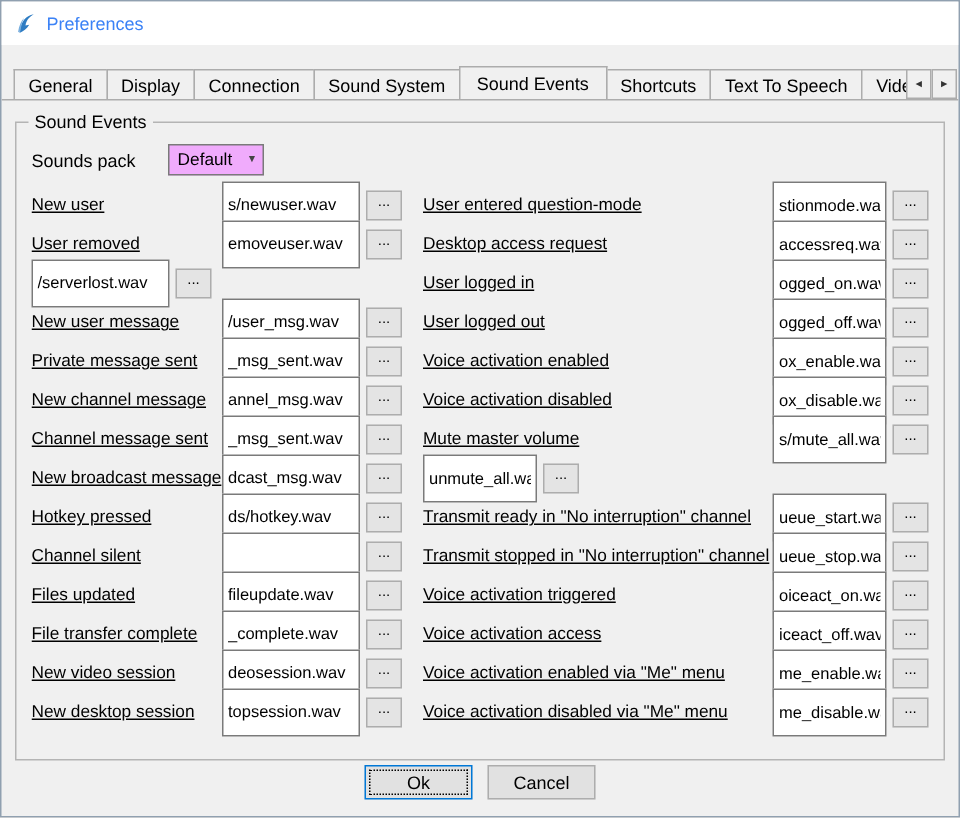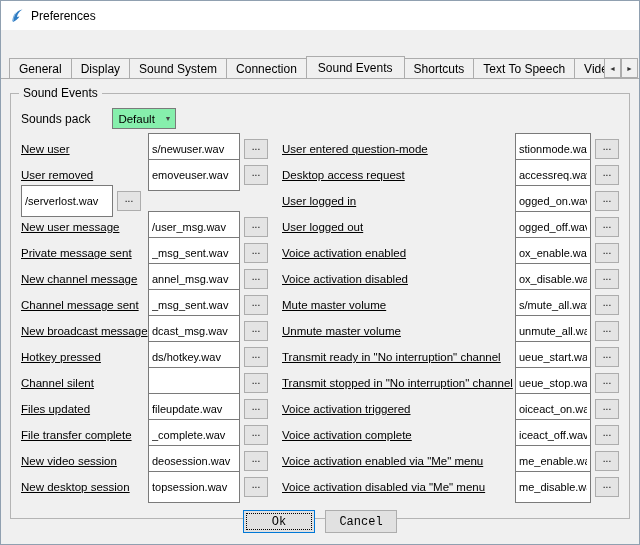--- a/index.html
+++ b/index.html
@@ -11,25 +11,25 @@
     font-family:"Liberation Sans", sans-serif;
     position:relative;
     overflow:hidden;
   }
   .titlebar {
     height:29px; background:#ffffff;
     display:flex; align-items:center; gap:6px;
     padding-left:8px;
   }
   .titlebar .app-icon { width:16px; height:16px; display:inline-block; }
-  .title-text { font-size:12px; color:#000000; }
+  .title-text { font-size:12px; color:#3b82f6; }
 
   .tabbar {
     display:flex; align-items:flex-end;
-    margin-top:26px; padding-left:8px;
+    margin-top:14px; padding-left:8px;
     height:23px; position:relative;
     border-bottom:1px solid #acacac;
     overflow:hidden;
   }
   .tab {
     font-size:12px; color:#000;
     background:#f0f0f0;
     border:1px solid #acacac; border-bottom:none;
     padding:3px 9px;
     margin-right:-1px;
@@ -67,21 +67,21 @@
     position:absolute; top:-8px; left:8px;
     background:#f0f0f0; padding:0 4px;
     font-size:12px; color:#000;
   }
   .soundpack-row {
     display:flex; align-items:center; gap:22px;
     margin:2px 0 10px; font-size:12px;
   }
   .combobox {
     width:64px; height:21px;
-    background:#86efac; border:1px solid #7a7a7a;
+    background:#f0abfc; border:1px solid #7a7a7a;
     display:flex; align-items:center; justify-content:space-between;
     padding:0 4px 0 5px; font-size:11.5px;
   }
   .combo-arrow { font-size:7px; color:#444; }
 
   .rows-wrap { display:flex; }
   .col { display:flex; flex-direction:column; }
   .col-left  { width:247px; }
   .col-right { flex:1; margin-left:14px; }
   .row { display:flex; align-items:center; height:20px; margin-bottom:6px; }
@@ -103,21 +103,21 @@
     font-family:"Liberation Sans", sans-serif;
   }
 
   .footer {
     position:absolute; left:0; right:0; bottom:11px;
     display:flex; justify-content:center; gap:10px;
   }
   .btn {
     min-width:72px; height:23px;
     background:#e1e1e1; border:1px solid #adadad;
-    font-size:12px; font-family:Liberation Mono, monospace;
+    font-size:12px; font-family:Liberation Sans, sans-serif;
   }
   .btn-ok {
     border:1px solid #0078d7;
     outline:1px dotted #000; outline-offset:-4px;
   }
 </style>
 </head>
 <body>
 
 <div class="window">
@@ -128,22 +128,22 @@
         <path d="M4 14 C5 6 8 2.5 13.5 1.5 C10 3.5 8.5 6 8 9 L10.5 8.5 C9 11 6.5 13 4 14 Z" fill="#2e7cc3"></path>
         <path d="M3 13.5 C3.8 9 5 6 7 4 C5.5 7 5 10 4.6 13 Z" fill="#77aede"></path>
       </svg>
     </span>
     <span class="title-text">Preferences</span>
   </div>
 
   <div class="tabbar">
     <div class="tab">General</div>
       <div class="tab">Display</div>
+      <div class="tab">Connection</div>
       <div class="tab">Sound System</div>
-      <div class="tab">Connection</div>
       <div class="tab active">Sound Events</div>
       <div class="tab">Shortcuts</div>
       <div class="tab">Text To Speech</div>
       <div class="tab">Video</div>
       <div class="tab-scroll">
       <button class="tab-arrow">◄</button>
       <button class="tab-arrow">►</button>
     </div>
   </div>
 
@@ -261,41 +261,40 @@
               <span class="row-label">Voice activation disabled</span>
               <input type="text" class="row-input" value="ox_disable.wav" style="">
               <button class="browse-btn">...</button>
             </div>
             <div class="row">
               <span class="row-label">Mute master volume</span>
               <input type="text" class="row-input" value="s/mute_all.wav" style="">
               <button class="browse-btn">...</button>
             </div>
             <div class="row">
-              <span class="row-label">Unmute master volume</span>
               <input type="text" class="row-input" value="unmute_all.wav" style="">
               <button class="browse-btn">...</button>
             </div>
             <div class="row">
               <span class="row-label">Transmit ready in "No interruption" channel</span>
               <input type="text" class="row-input" value="ueue_start.wav" style="">
               <button class="browse-btn">...</button>
             </div>
             <div class="row">
               <span class="row-label">Transmit stopped in "No interruption" channel</span>
               <input type="text" class="row-input" value="ueue_stop.wav" style="">
               <button class="browse-btn">...</button>
             </div>
             <div class="row">
               <span class="row-label">Voice activation triggered</span>
               <input type="text" class="row-input" value="oiceact_on.wav" style="">
               <button class="browse-btn">...</button>
             </div>
             <div class="row">
-              <span class="row-label">Voice activation complete</span>
+              <span class="row-label">Voice activation access</span>
               <input type="text" class="row-input" value="iceact_off.wav" style="">
               <button class="browse-btn">...</button>
             </div>
             <div class="row">
               <span class="row-label">Voice activation enabled via "Me" menu</span>
               <input type="text" class="row-input" value="me_enable.wav" style="">
               <button class="browse-btn">...</button>
             </div>
             <div class="row">
               <span class="row-label">Voice activation disabled via "Me" menu</span>

